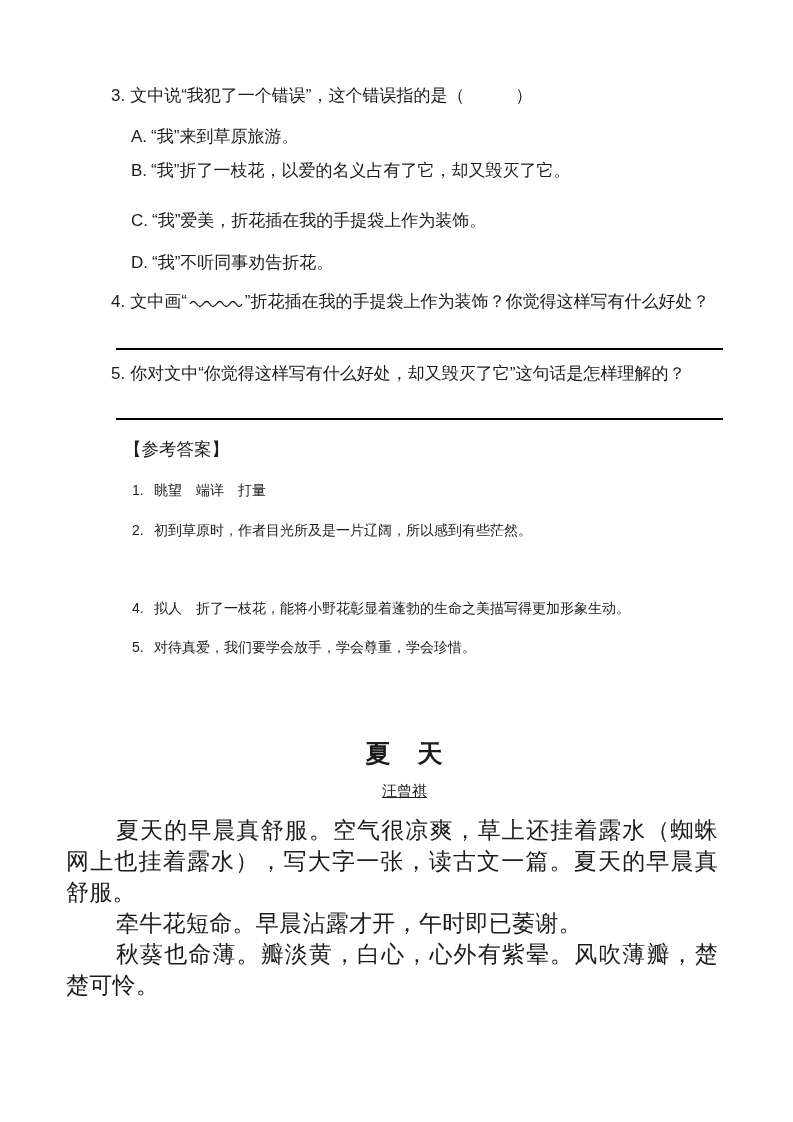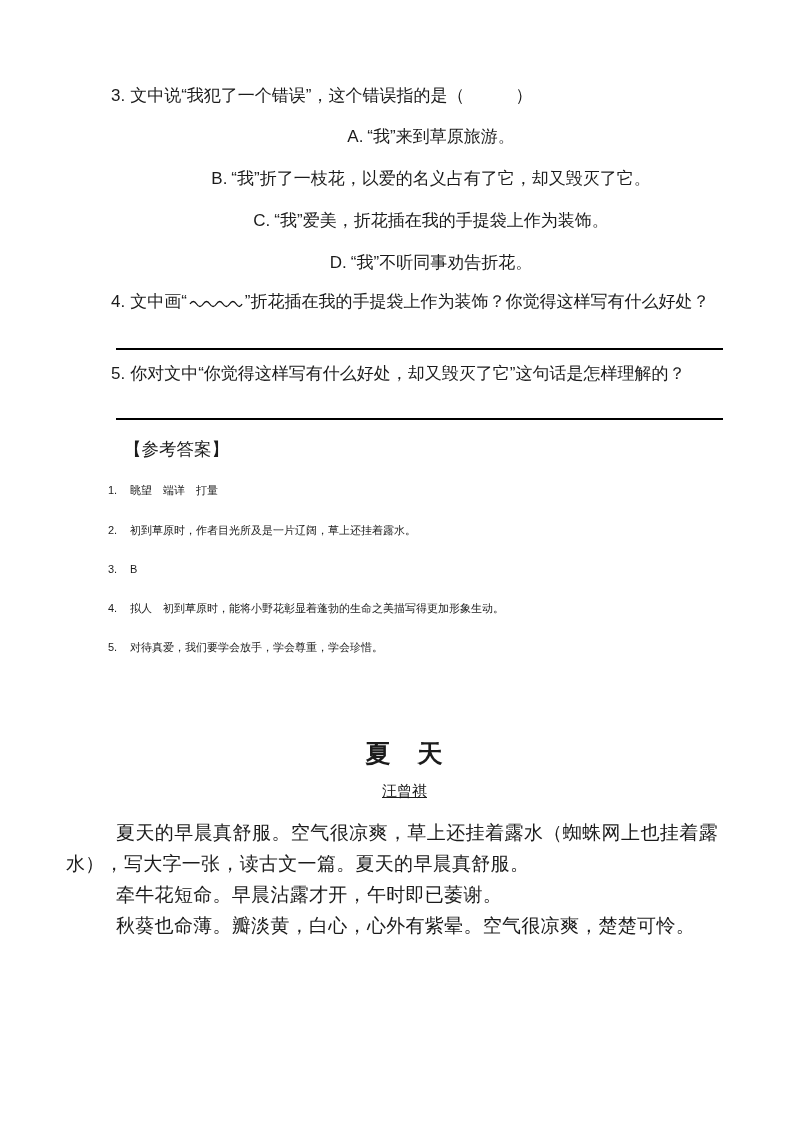--- a/index.html
+++ b/index.html
@@ -22,41 +22,40 @@
     white-space: nowrap;
   }
   .q-num { margin-right: 5px; }
   .opt-line {
     position: absolute;
     left: 123px;
     right: 70px;
     font-size: 17px;
     line-height: 21px;
     white-space: nowrap;
-    text-align: center;
   }
   .opt-label { margin-right: 4px; }
   .rule {
     position: absolute;
     left: 108px;
     width: 607px;
     height: 2px;
     background: #000000;
   }
   .ans-heading {
     position: absolute;
     left: 116px;
     font-size: 17.5px;
     line-height: 22px;
   }
   .ans-line {
     position: absolute;
-    left: 100px;
+    left: 124px;
     right: 70px;
-    font-size: 11px;
+    font-size: 14px;
     line-height: 21px;
     white-space: nowrap;
   }
   .ans-label { display: inline-block; min-width: 14px; margin-right: 8px; }
   .wavy-icon {
     display: inline-block;
     vertical-align: -1px;
     margin: 0 2px;
   }
   .passage-title {
@@ -76,41 +75,41 @@
     width: 100%;
     text-align: center;
     font-size: 15px;
     text-decoration: underline;
   }
   .passage {
     position: absolute;
     top: 817px;
     left: 58px;
     width: 652px;
-    font-family: Liberation Sans, sans-serif;
-    font-size: 19px;
+    font-family: Liberation Mono, monospace;
+    font-size: 23px;
     line-height: 31px;
     letter-spacing: 0.3px;
     text-align: justify;
   }
   .passage p { margin: 0; text-indent: 50px; }
 </style>
 </head>
 <body>
 
 <div class="page">
 
   <div class="q-line" style="top:85px">
     <span class="q-num">3.</span><span>文中说“我犯了一个错误”，这个错误指的是（　　　）</span>
   </div>
 
   <div class="opt-line" style="top:126px">
     <span class="opt-label">A.</span><span>“我”来到草原旅游。</span>
   </div>
-  <div class="opt-line" style="top:168px">
+  <div class="opt-line" style="top:160px">
     <span class="opt-label">B.</span><span>“我”折了一枝花，以爱的名义占有了它，却又毁灭了它。</span>
   </div>
   <div class="opt-line" style="top:210px">
     <span class="opt-label">C.</span><span>“我”爱美，折花插在我的手提袋上作为装饰。</span>
   </div>
   <div class="opt-line" style="top:252px">
     <span class="opt-label">D.</span><span>“我”不听同事劝告折花。</span>
   </div>
 
   <div class="q-line" style="top:291px">
@@ -126,34 +125,31 @@
   </div>
 
   <div class="rule" style="top:418px"></div>
 
   <div class="ans-heading" style="top:438px">【参考答案】</div>
 
   <div class="ans-line" style="top:480px">
     <span class="ans-label">1.</span><span>眺望　端详　打量</span>
   </div>
   <div class="ans-line" style="top:520px">
-    <span class="ans-label">2.</span><span>初到草原时，作者目光所及是一片辽阔，草上还挂着露水。</span>
-  </div>
-  <div class="ans-line" style="top:559px">
-    <span class="ans-label">3.</span><span>B</span>
+    <span class="ans-label">2.</span><span>初到草原时，作者目光所及是一片辽阔，所以感到有些茫然。</span>
   </div>
   <div class="ans-line" style="top:598px">
-    <span class="ans-label">4.</span><span>拟人　初到草原时，能将小野花彰显着蓬勃的生命之美描写得更加形象生动。</span>
+    <span class="ans-label">4.</span><span>拟人　折了一枝花，能将小野花彰显着蓬勃的生命之美描写得更加形象生动。</span>
   </div>
   <div class="ans-line" style="top:637px">
     <span class="ans-label">5.</span><span>对待真爱，我们要学会放手，学会尊重，学会珍惜。</span>
   </div>
 
   <div class="passage-title">夏　天</div>
   <div class="passage-author">汪曾祺</div>
 
   <div class="passage">
     <p>夏天的早晨真舒服。空气很凉爽，草上还挂着露水（蜘蛛网上也挂着露水），写大字一张，读古文一篇。夏天的早晨真舒服。</p>
     <p>牵牛花短命。早晨沾露才开，午时即已萎谢。</p>
-    <p>秋葵也命薄。瓣淡黄，白心，心外有紫晕。空气很凉爽，楚楚可怜。</p>
+    <p>秋葵也命薄。瓣淡黄，白心，心外有紫晕。风吹薄瓣，楚楚可怜。</p>
   </div>
 
 </div>
 
 </body></html>

